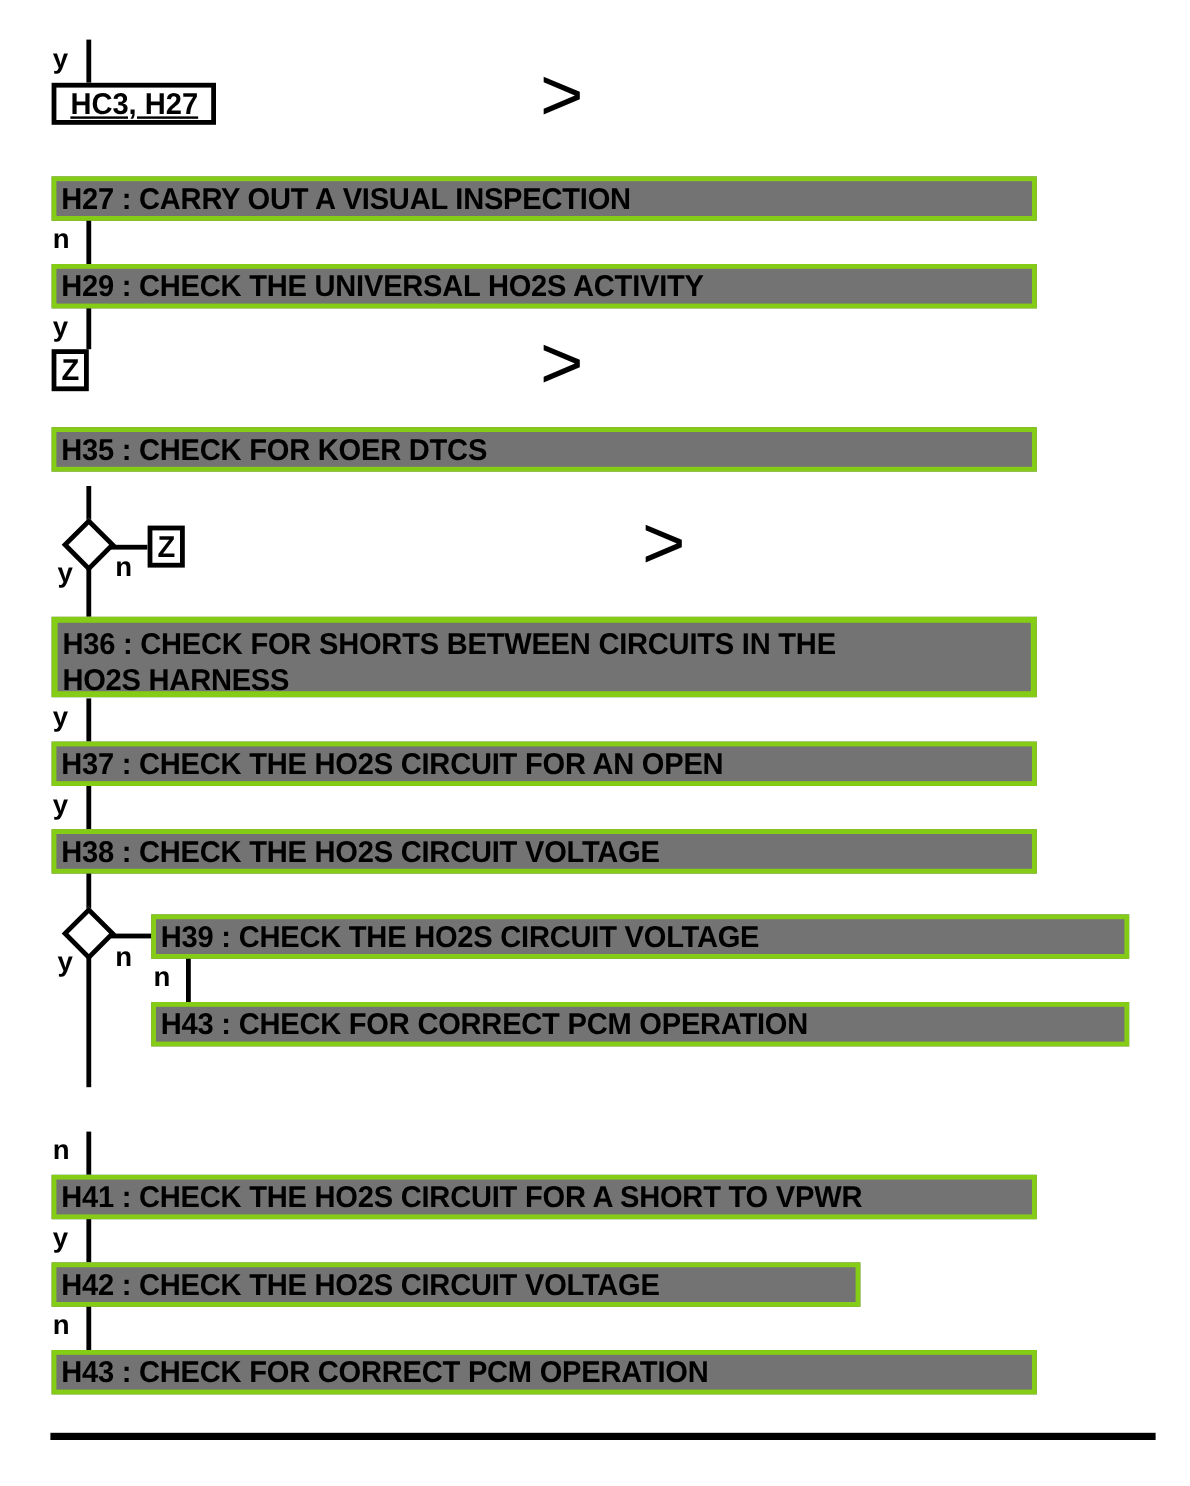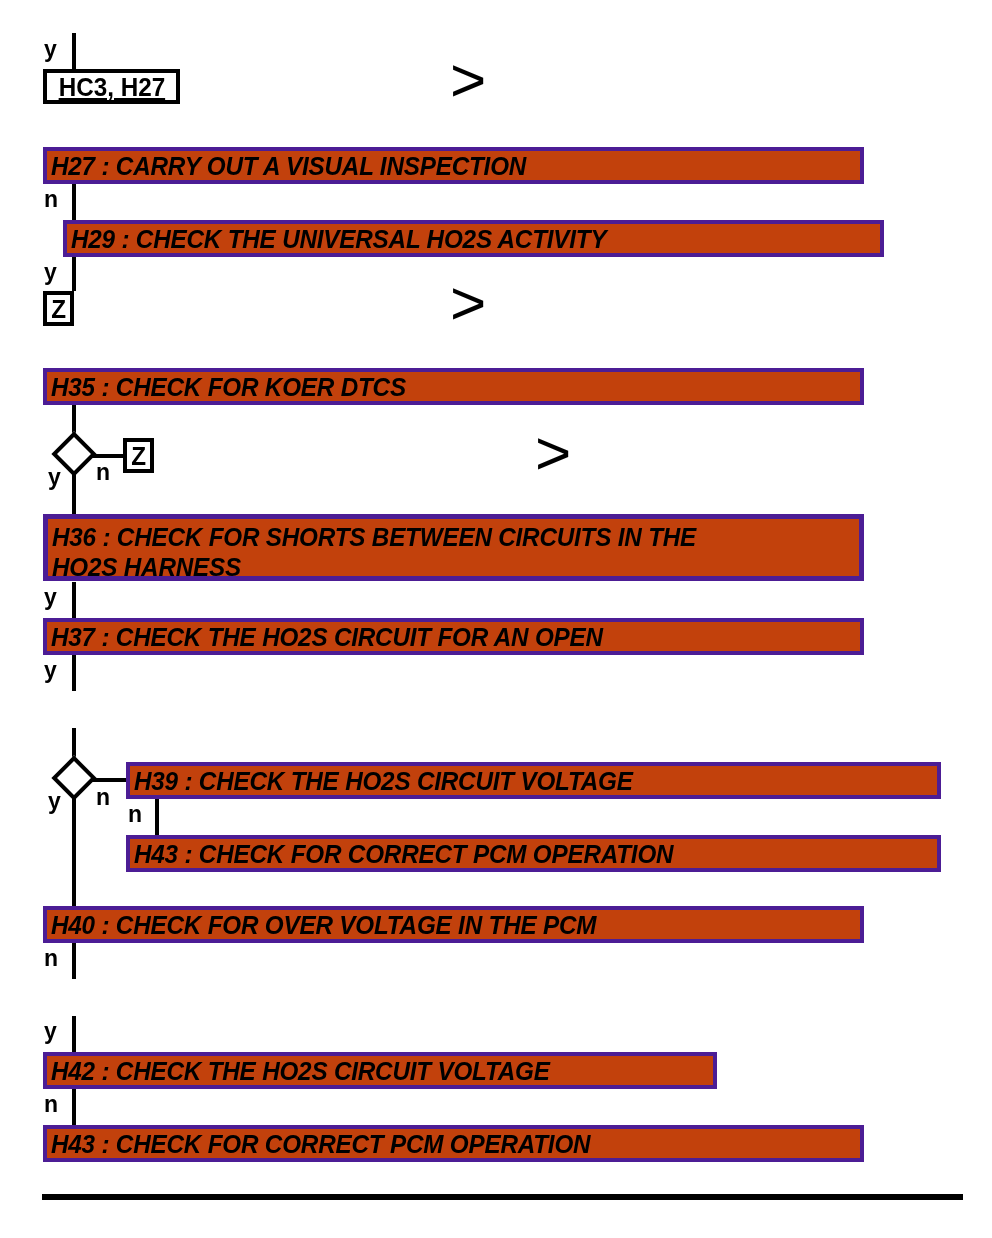--- a/index.html
+++ b/index.html
@@ -13,26 +13,25 @@
     height: 1238px;
     background: #ffffff;
     overflow: hidden;
     font-family: "Liberation Sans", sans-serif;
   }
 
   
   .bar {
     position: absolute;
     box-sizing: border-box;
-    border: 4px solid #4c1d95;
-    background: #c2410c;
+    border: 4px solid #84cc16;
+    background: #737373;
     display: flex;
     align-items: center;
     padding: 0 2px 0 4px;
-    font-style: italic;
   }
   .bar .bar-text {
     font-family: "Liberation Sans", sans-serif;
     font-weight: bold;
     font-size: 25px;
     line-height: 30px;
     letter-spacing: -0.2px;
     color: #000;
     white-space: pre-line;
     transform: scaleX(0.97);
@@ -124,33 +123,33 @@
   </div>
 
   <div class="chevron" style="left:450px; top:49px;">&gt;</div>
 
   <div class="bar" style="left:43px; top:147px; width:821px; height:37px;">
     <div class="bar-text">H27 : CARRY OUT A VISUAL INSPECTION</div>
   </div>
   <div class="branch-label" style="left:44px; top:188px;">n</div>
   <div class="vline" style="left:72px; top:184px; height:36px;"></div>
 
-  <div class="bar" style="left:43px; top:220px; width:821px; height:37px;margin-left:20px;">
+  <div class="bar" style="left:43px; top:220px; width:821px; height:37px;">
     <div class="bar-text">H29 : CHECK THE UNIVERSAL HO2S ACTIVITY</div>
   </div>
   <div class="branch-label" style="left:44px; top:261px;">y</div>
   <div class="vline" style="left:72px; top:257px; height:34px;"></div>
 
   <div class="tagbox" style="left:43px; top:291px; width:31px; height:35px;">
     <span>Z</span>
   </div>
 
   <div class="chevron" style="left:450px; top:272px;">&gt;</div>
 
-  <div class="bar" style="left:43px; top:368px; width:821px; height:37px;">
+  <div class="bar" style="left:43px; top:356px; width:821px; height:37px;">
     <div class="bar-text">H35 : CHECK FOR KOER DTCS</div>
   </div>
   <div class="vline" style="left:72px; top:405px; height:33px;"></div>
 
   <div class="diamond" style="left:58px; top:438px;"></div>
   <div class="branch-label" style="left:48px; top:466px;">y</div>
   <div class="hline" style="left:92px; top:454px; width:31px;"></div>
   <div class="branch-label" style="left:96px; top:461px;">n</div>
   <div class="tagbox" style="left:123px; top:438px; width:31px; height:35px;">
     <span>Z</span>
@@ -165,45 +164,48 @@
   </div>
   <div class="branch-label" style="left:44px; top:586px;">y</div>
   <div class="vline" style="left:72px; top:582px; height:36px;"></div>
 
   <div class="bar" style="left:43px; top:618px; width:821px; height:37px;">
     <div class="bar-text">H37 : CHECK THE HO2S CIRCUIT FOR AN OPEN</div>
   </div>
   <div class="branch-label" style="left:44px; top:659px;">y</div>
   <div class="vline" style="left:72px; top:655px; height:36px;"></div>
 
+  <div class="bar" style="left:43px; top:691px; width:821px; height:37px;">
+    <div class="bar-text">H38 : CHECK THE HO2S CIRCUIT VOLTAGE</div>
+  </div>
   <div class="vline" style="left:72px; top:728px; height:34px;"></div>
 
   <div class="diamond" style="left:58px; top:762px;"></div>
   <div class="branch-label" style="left:48px; top:790px;">y</div>
   <div class="hline" style="left:92px; top:778px; width:36px;"></div>
   <div class="branch-label" style="left:96px; top:786px;">n</div>
 
   <div class="bar" style="left:126px; top:762px; width:815px; height:37px;">
     <div class="bar-text">H39 : CHECK THE HO2S CIRCUIT VOLTAGE</div>
   </div>
   <div class="branch-label" style="left:128px; top:803px;">n</div>
   <div class="vline" style="left:155px; top:799px; height:36px;"></div>
 
   <div class="bar" style="left:126px; top:835px; width:815px; height:37px;">
     <div class="bar-text">H43 : CHECK FOR CORRECT PCM OPERATION</div>
   </div>
 
   <div class="vline" style="left:72px; top:796px; height:110px;"></div>
 
-  <div class="bar" style="left:43px; top:906px; width:821px; height:37px;">
-    <div class="bar-text">H40 : CHECK FOR OVER VOLTAGE IN THE PCM</div>
-  </div>
   <div class="branch-label" style="left:44px; top:947px;">n</div>
   <div class="vline" style="left:72px; top:943px; height:36px;"></div>
 
+  <div class="bar" style="left:43px; top:979px; width:821px; height:37px;">
+    <div class="bar-text">H41 : CHECK THE HO2S CIRCUIT FOR A SHORT TO VPWR</div>
+  </div>
   <div class="branch-label" style="left:44px; top:1020px;">y</div>
   <div class="vline" style="left:72px; top:1016px; height:36px;"></div>
 
   <div class="bar" style="left:43px; top:1052px; width:674px; height:37px;">
     <div class="bar-text">H42 : CHECK THE HO2S CIRCUIT VOLTAGE</div>
   </div>
   <div class="branch-label" style="left:44px; top:1093px;">n</div>
   <div class="vline" style="left:72px; top:1089px; height:36px;"></div>
 
   <div class="bar" style="left:43px; top:1125px; width:821px; height:37px;">

